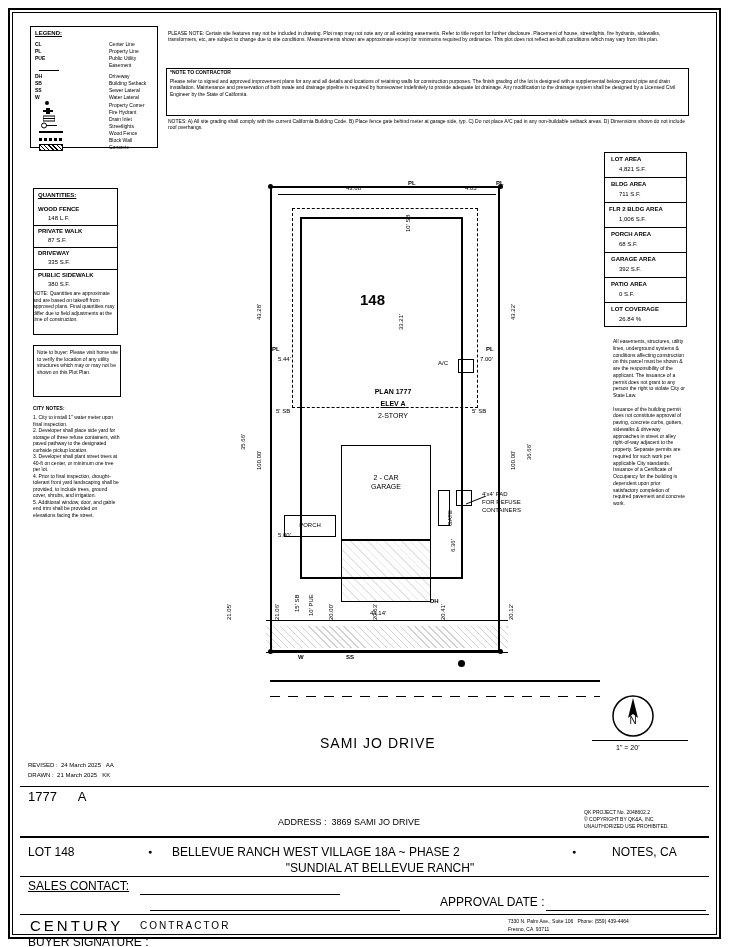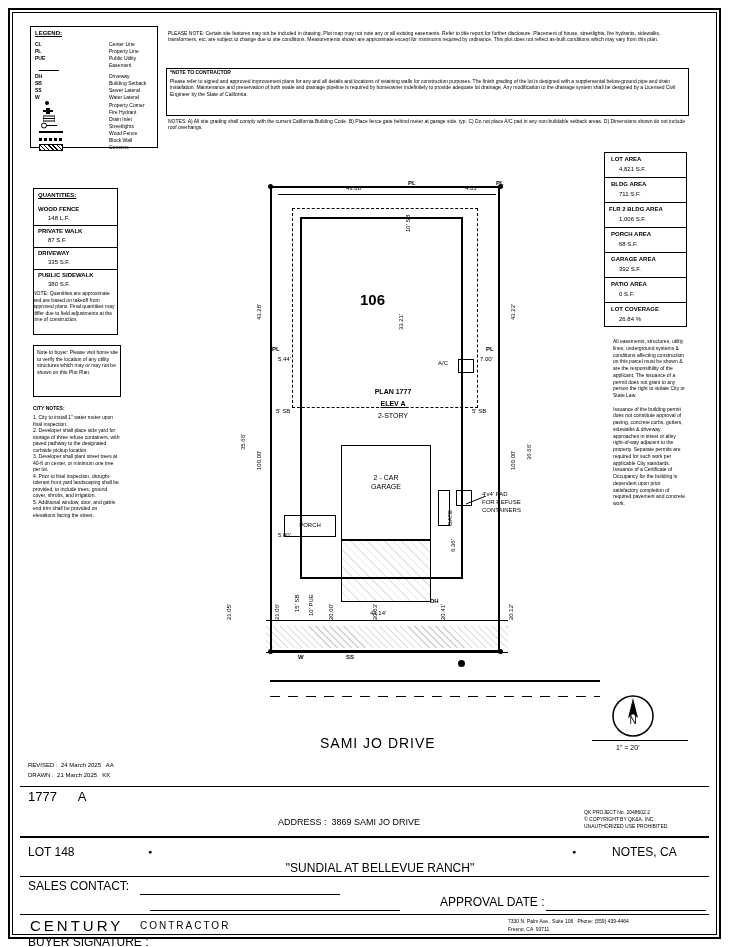--- a/index.html
+++ b/index.html
@@ -155,21 +155,21 @@
 Issuance of the building permit does not constitute approval of paving, concrete curbs, gutters, sidewalks &amp; driveway approaches in street or alley right-of-way adjacent to the property. Separate permits are required for such work per applicable City standards. Issuance of a Certificate of Occupancy for the building is dependent upon prior satisfactory completion of required pavement and concrete work.</div>
 
   <div id="plan" style="position:absolute;">
 
     <div class="box" style="left:110px;top:26px;width:230px;height:466px;border:2px solid #000;"></div>
 
     <div class="box dash" style="left:132px;top:48px;width:186px;height:200px;"></div>
 
     <div class="box" style="left:140px;top:57px;width:163px;height:362px;border:2px solid #000;"></div>
 
-    <div class="txt b" style="left:200px;top:132px;font-size:15px;">106</div>
+    <div class="txt b" style="left:200px;top:132px;font-size:15px;">148</div>
 
     <div class="txt s b ctr" style="left:188px;top:228px;width:90px;">PLAN 1777</div>
     <div class="txt s b u ctr" style="left:188px;top:240px;width:90px;">ELEV A</div>
     <div class="txt s ctr" style="left:188px;top:252px;width:90px;">2-STORY</div>
 
     <div class="box" style="left:181px;top:285px;width:90px;height:95px;border:1px solid #000;"></div>
     <div class="txt s ctr" style="left:186px;top:313px;width:80px;line-height:1.3;white-space:pre;">2 - CAR
 GARAGE</div>
 
     <div class="box" style="left:124px;top:355px;width:52px;height:22px;border:1px solid #000;"></div>
@@ -266,27 +266,28 @@
   <div class="txt s" style="left:278px;top:818px;font-size:9px;">ADDRESS :  3869 SAMI JO DRIVE</div>
 
   <div class="txt tiny" style="left:584px;top:810px;">QK PROJECT No. 2048602.2</div>
   <div class="txt tiny" style="left:584px;top:817px;">© COPYRIGHT BY QK&amp;A, INC.</div>
   <div class="txt tiny" style="left:584px;top:824px;">UNAUTHORIZED USE PROHIBITED.</div>
 
   <div class="ln" style="left:20px;top:836px;width:689px;height:2px;"></div>
 
   <div class="txt" style="left:28px;top:846px;font-size:12px;">LOT 148</div>
   <div class="txt b" style="left:148px;top:848px;font-size:7px;">●</div>
+  <div class="txt" style="left:172px;top:846px;font-size:12px;">BELLEVUE RANCH WEST VILLAGE 18A ~ PHASE 2</div>
   <div class="txt b" style="left:572px;top:848px;font-size:7px;">●</div>
   <div class="txt" style="left:612px;top:846px;font-size:12px;">NOTES, CA</div>
   <div class="txt ctr" style="left:180px;top:862px;width:400px;font-size:12px;">"SUNDIAL AT BELLEVUE RANCH"</div>
 
   <div class="ln" style="left:20px;top:876px;width:689px;height:1px;"></div>
 
-  <div class="txt" style="left:28px;top:880px;font-size:12px;">SALES CONTACT:</div>
+  <div class="txt" style="left:28px;top:880px;font-size:12px;text-decoration:underline;">SALES CONTACT:</div>
   <div class="ln" style="left:140px;top:894px;width:200px;height:1px;"></div>
   <div class="txt" style="left:28px;top:896px;font-size:12px;margin-top:40px;">BUYER SIGNATURE :</div>
   <div class="ln" style="left:150px;top:910px;width:250px;height:1px;"></div>
   <div class="txt" style="left:440px;top:896px;font-size:12px;">APPROVAL DATE :</div>
   <div class="ln" style="left:546px;top:910px;width:160px;height:1px;"></div>
 
   <div class="ln" style="left:20px;top:914px;width:689px;height:1px;"></div>
 
   <div class="txt" style="left:30px;top:918px;font-size:15px;letter-spacing:3px;">CENTURY</div>
   <div class="txt" style="left:140px;top:921px;font-size:10px;letter-spacing:2px;">CONTRACTOR</div>

